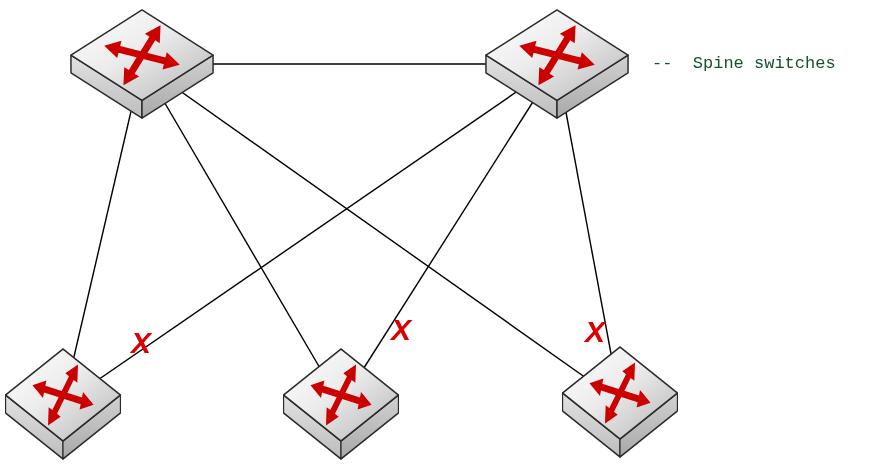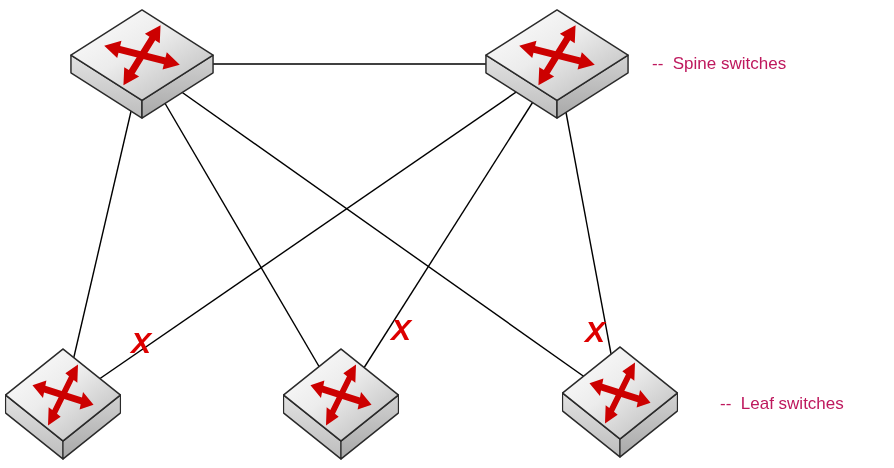--- a/index.html
+++ b/index.html
@@ -15,23 +15,23 @@
     background: #ffffff;
     overflow: hidden;
   }
   .topo-svg {
     position: absolute;
     left: 0;
     top: 0;
   }
   .diagram-label {
     position: absolute;
-    font-family: Liberation Sans, sans-serif;
+    font-family: Liberation Mono, monospace;
     font-size: 17px;
-    color: #be185d;
+    color: #14532d;
     white-space: pre;
   }
   .spine-label { left: 652px; top: 54px; }
   .leaf-label  { left: 720px; top: 394px; }
 </style>
 </head>
 <body>
 
 <div class="canvas">
 
@@ -86,15 +86,14 @@
       </g>
     <g id="marks-layer">
         <text x="141" y="353" text-anchor="middle" fill="#dd0000" font-family="&quot;Liberation Sans&quot;, sans-serif" font-size="30" font-weight="bold" font-style="italic">X</text>
         <text x="401" y="340" text-anchor="middle" fill="#dd0000" font-family="&quot;Liberation Sans&quot;, sans-serif" font-size="30" font-weight="bold" font-style="italic">X</text>
         <text x="595" y="342" text-anchor="middle" fill="#dd0000" font-family="&quot;Liberation Sans&quot;, sans-serif" font-size="30" font-weight="bold" font-style="italic">X</text>
       </g>
   </svg>
 
   <div class="diagram-label spine-label">--  Spine switches</div>
 
-  <div class="diagram-label leaf-label">--  Leaf switches</div>
 
 </div>
 
 </body></html>

